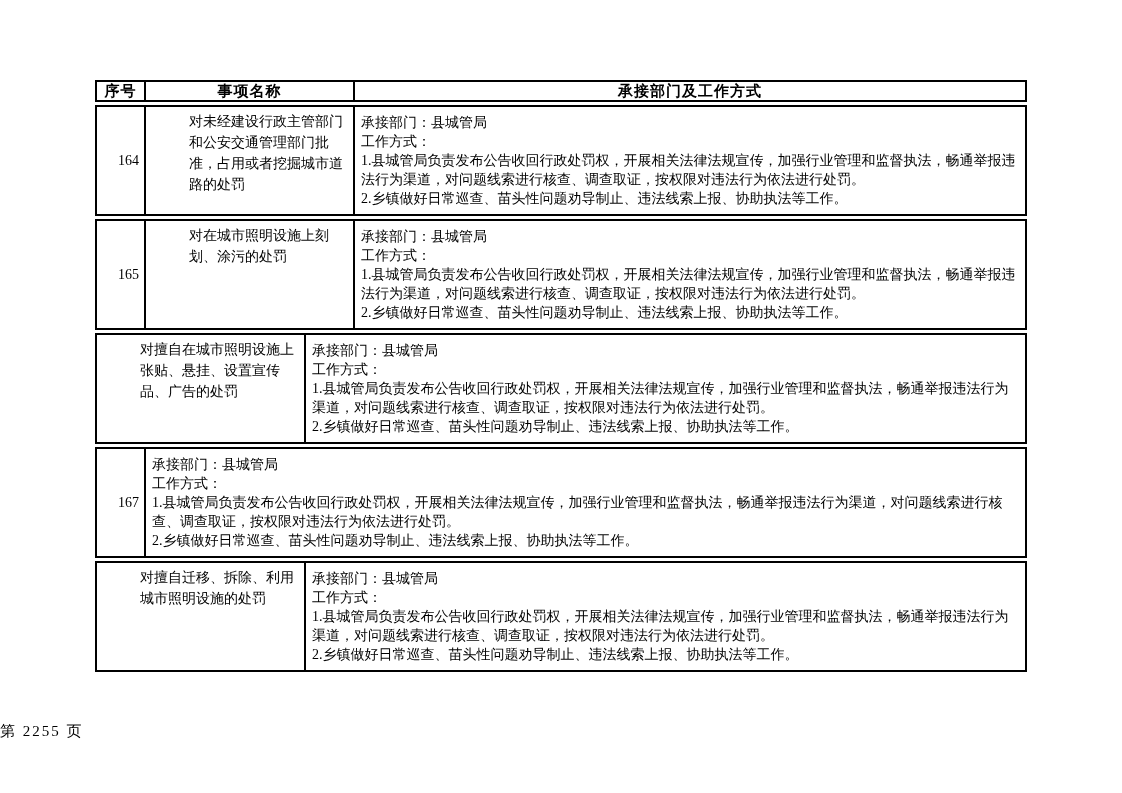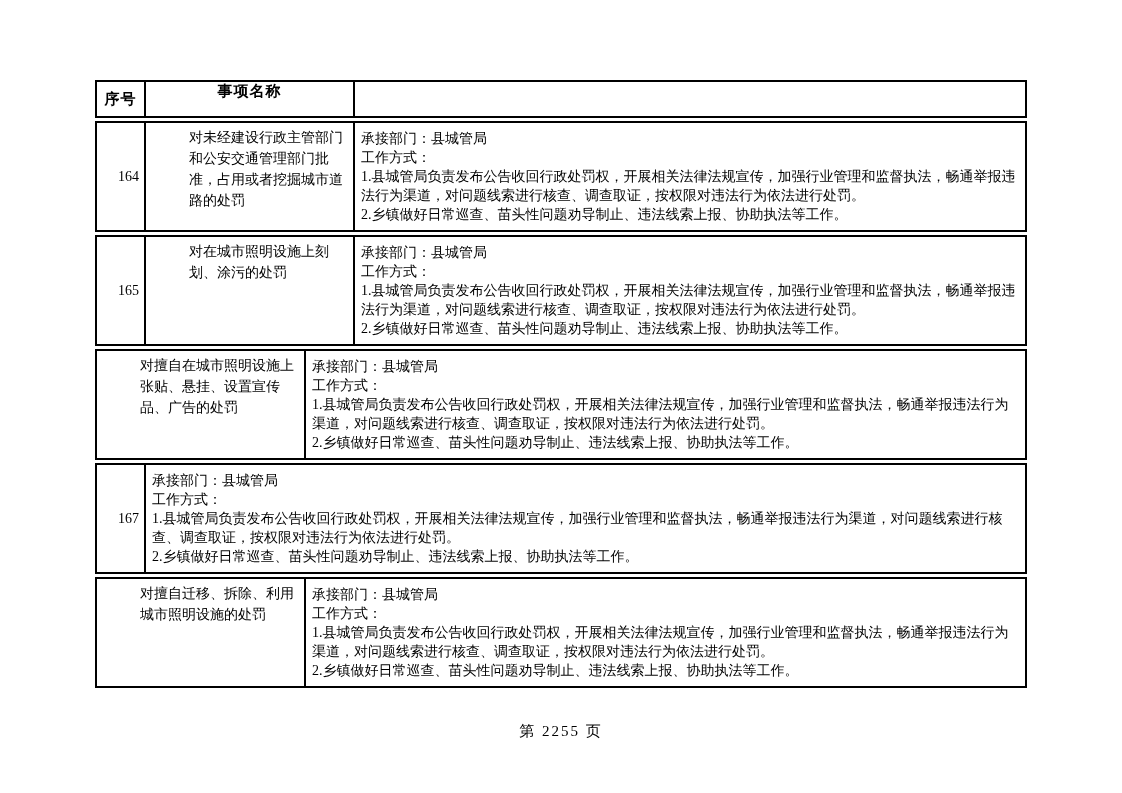--- a/index.html
+++ b/index.html
@@ -23,21 +23,21 @@
   .trow {
     display: flex;
     border: 2px solid #000000;
     background: #ffffff;
     box-sizing: border-box;
   }
   .trow + .trow {
     margin-top: 3px;
   }
   .thead {
-    height: 38px;
+    height: 22px;
   }
   .drow {
     height: 111px;
   }
   .cell {
     box-sizing: border-box;
     padding-left: 16px;
   }
   .c1 {
     width: 49px;
@@ -83,35 +83,37 @@
   .detail {
     width: 100%;
     font-size: 14px;
     line-height: 19px;
   }
   .footer {
     position: absolute;
     top: 722px;
     left: 0;
     width: 100%;
-    text-align: center;
     font-size: 15px;
     letter-spacing: 2px;
   }
 </style>
 </head>
 <body>
 
 <div class="doc-table" id="doc-table">
   <div class="trow thead">
     <div class="cell c1">
       <span class="hdr-label">序号</span>
     </div>
     <div class="cell c2">
       <span class="hdr-label">事项名称</span>
+    </div>
+    <div class="cell c3">
+      <span class="hdr-label">承接部门及工作方式</span>
     </div>
   </div>
 
   <div class="trow drow">
     <div class="cell c1">
       <span class="row-no">164</span>
     </div>
     <div class="cell c2">
       <div class="item-name">对未经建设行政主管部门和公安交通管理部门批准，占用或者挖掘城市道路的处罚</div>
     </div>

